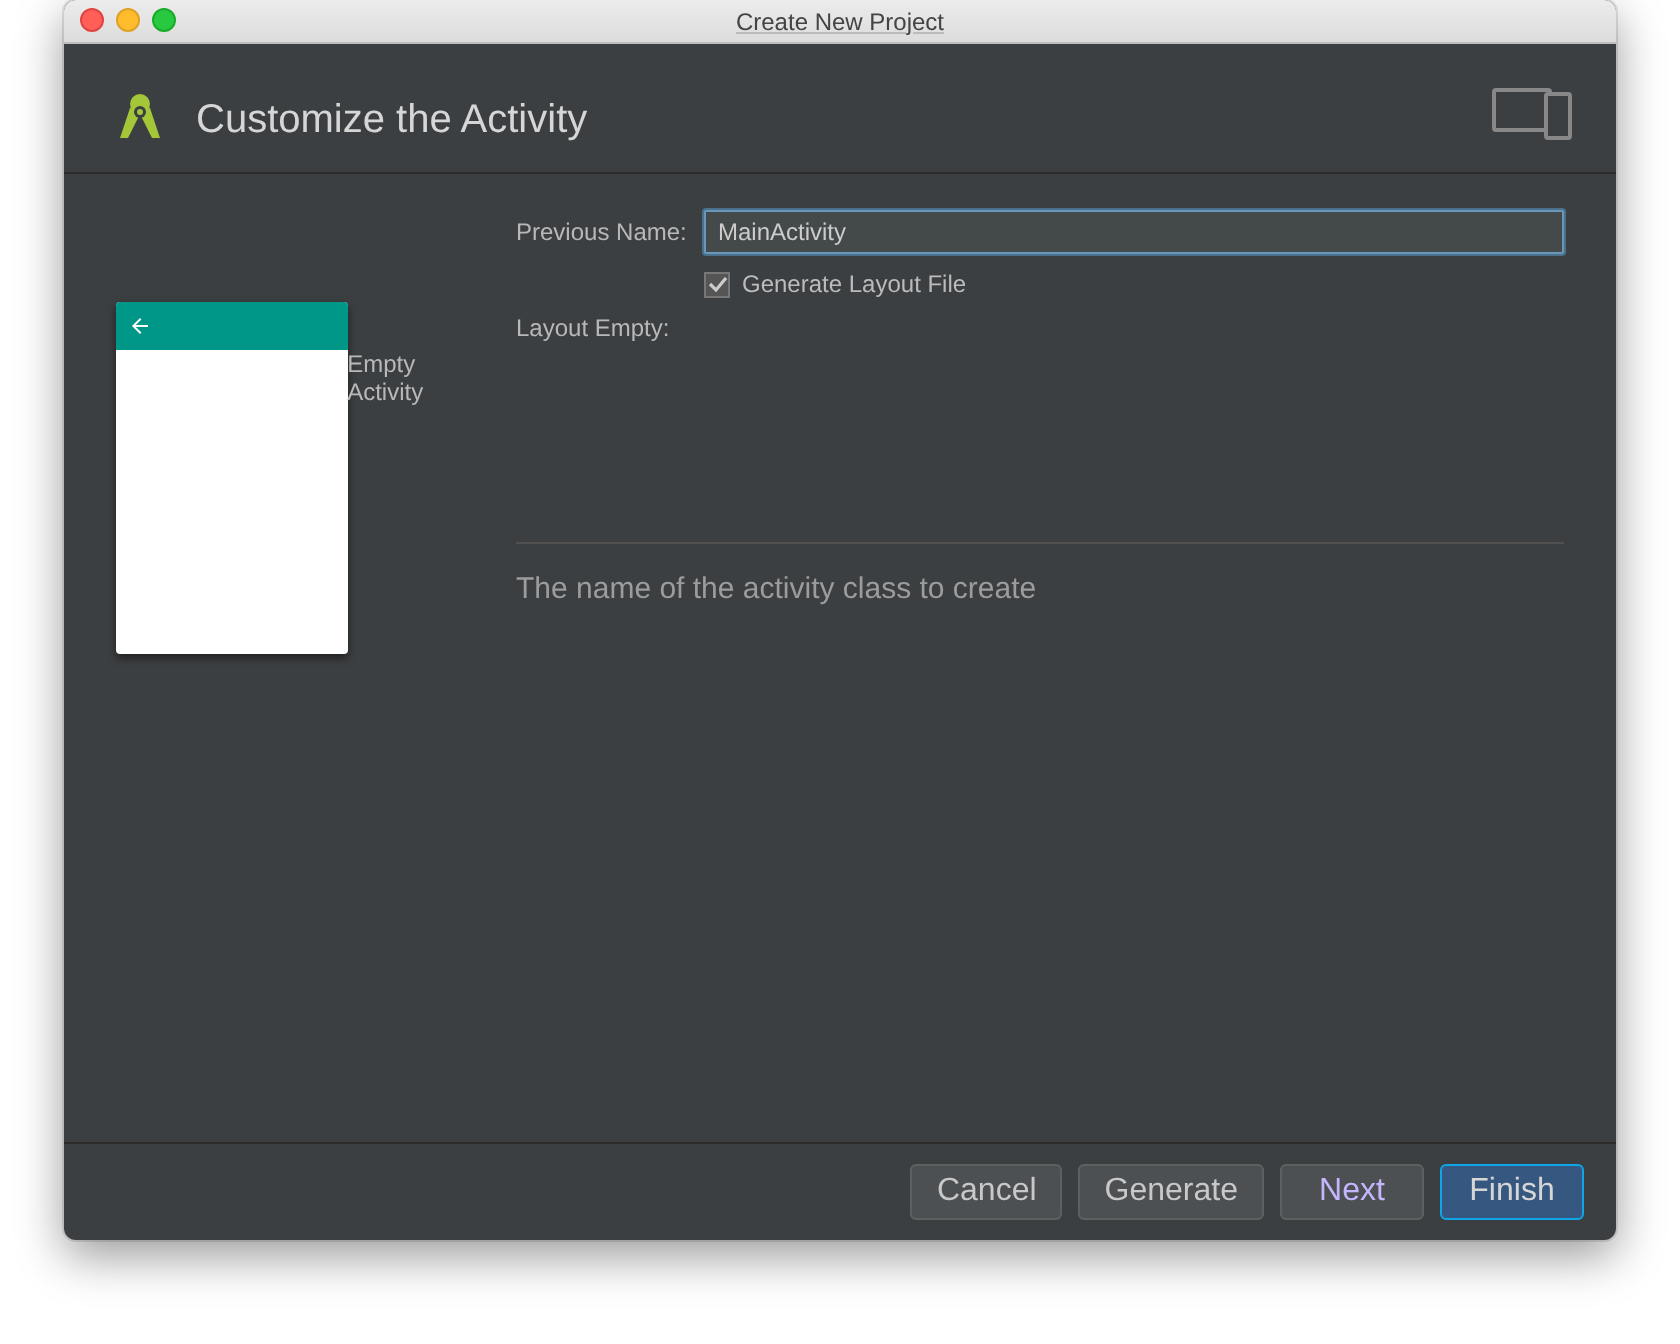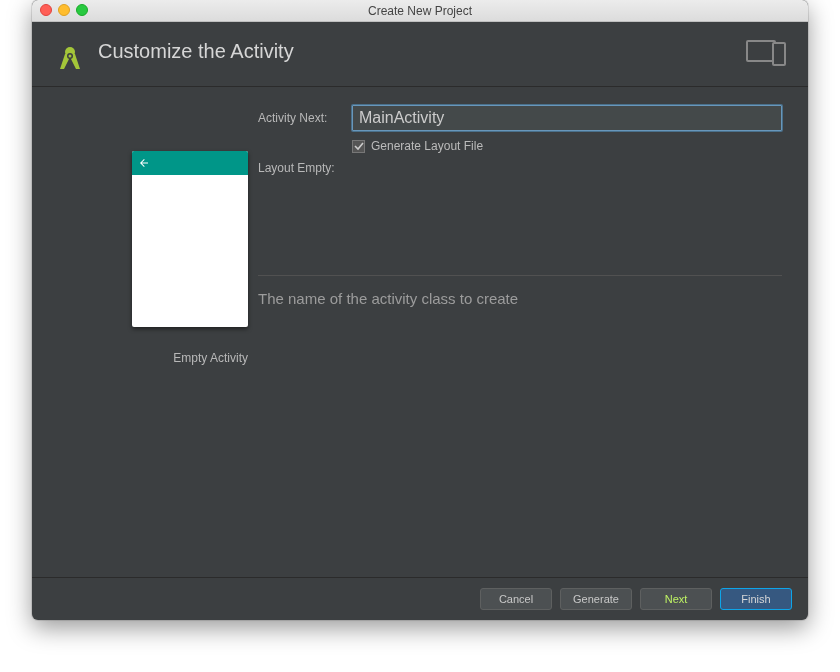--- a/index.html
+++ b/index.html
@@ -26,20 +26,21 @@
     flex-direction: column;
   }
   .titlebar {
     height: 22px;
     background: linear-gradient(#ececec,#dcdcdc);
     display: flex;
     align-items: center;
     justify-content: center;
     position: relative;
     border-bottom: 1px solid #bfbfbf;
+    text-decoration: underline;
   }
   .traffic {
     position: absolute;
     left: 8px;
     top: 4px;
     display: flex;
     gap: 6px;
   }
   .traffic span {
     width: 12px; height: 12px;
@@ -47,21 +48,21 @@
     display: inline-block;
   }
   .t-red{background:#ff5f57;border:1px solid #e0443e;}
   .t-yellow{background:#ffbd2e;border:1px solid #dea123;}
   .t-green{background:#28c940;border:1px solid #1aab29;}
   .titlebar-title { color:#444; font-size:12px; }
   .header {
     background:#3c3f41;
     padding: 18px 22px 14px 22px;
     display:flex;
-    align-items:flex-start;
+    align-items:flex-end;
     border-bottom:1px solid #2b2b2b;
   }
   .as-logo {
     width:32px;height:32px;margin-right:12px;display:inline-flex;align-items:center;justify-content:center;
   }
   .as-logo svg{display:block;}
   .header-title{color:#d6d6d6;font-size:20px;font-weight:300;}
   .device-ico{
     margin-left:auto;
     width:40px;height:28px;
@@ -77,22 +78,22 @@
     width:30px;height:22px;border:2px solid #888;border-radius:2px;
   }
   .content{
     flex:1;
     display:flex;
     padding:18px 26px 0 26px;
   }
   .left-col{
     width:190px;
     display:flex;
-    flex-direction:column;
-    align-items:flex-end;
+    flex-direction:row;
+    align-items:flex-start;
     padding-top:46px;
   }
   .preview{
     width:116px;height:176px;
     background:#fff;
     border-radius:2px;
     box-shadow:0 2px 4px rgba(0,0,0,0.5);
     overflow:hidden;
   }
   .preview .appbar{
@@ -117,21 +118,21 @@
   }
   .form-row label{
     width:94px;color:#b8b8b8;font-size:12px;
     text-align:left;
   }
   .form-row input[type=text]{
     flex:1;
     background:#44494a;
     border:1px solid #585858;
     color:#ccc;
-    font-size:16px;
+    font-size:12px;
     padding:3px 6px;
     outline:none;
     border-radius:1px;
   }
   .form-row input[type=text].focused{
     border:1px solid #6897bb;
     box-shadow:0 0 0 1px #4a708b;
   }
   .form-row.checkbox-row{
     padding-left:94px;
@@ -153,26 +154,26 @@
     border-top:1px solid #2b2b2b;
     padding:10px 16px;
     display:flex;justify-content:flex-end;gap:8px;
   }
   .btn{
     min-width:72px;
     padding:4px 12px;
     background:#4c5052;
     border:1px solid #5e6060;
     color:#c8c8c8;
-    font-size:11px;
+    font-size:16px;
     border-radius:3px;
     text-align:center;
     cursor:pointer;
   }
-  .btn.disabled{color:#bef264;cursor:default;}
+  .btn.disabled{color:#c4b5fd;cursor:default;}
   .btn.primary{background:#365880;border:1px solid #0ea5e9;color:#d6d6d6;}
 </style>
 </head>
 <body>
 
 <div class="window">
 
   <div class="titlebar">
     <div class="traffic">
       <span class="t-red"></span>
@@ -207,21 +208,21 @@
             <path d="M20 11H7.8l5.6-5.6L12 4l-8 8 8 8 1.4-1.4L7.8 13H20z" fill="#fff"></path>
           </svg>
         </div>
       </div>
       <div class="preview-label">Empty Activity</div>
     </div>
 
     <div class="right-col">
 
       <div class="form-row">
-        <label>Activity Next:</label>
+        <label>Previous Name:</label>
         <input type="text" class="focused" value="MainActivity" style="">
       </div>
 
       <div class="form-row checkbox-row">
         <span class="checkbox">
           <svg width="10" height="10" viewBox="0 0 10 10">
             <path d="M1 5 L4 8 L9 2" stroke="#ccc" stroke-width="1.6" fill="none"></path>
           </svg>
         </span>
         <span>Generate Layout File</span>

